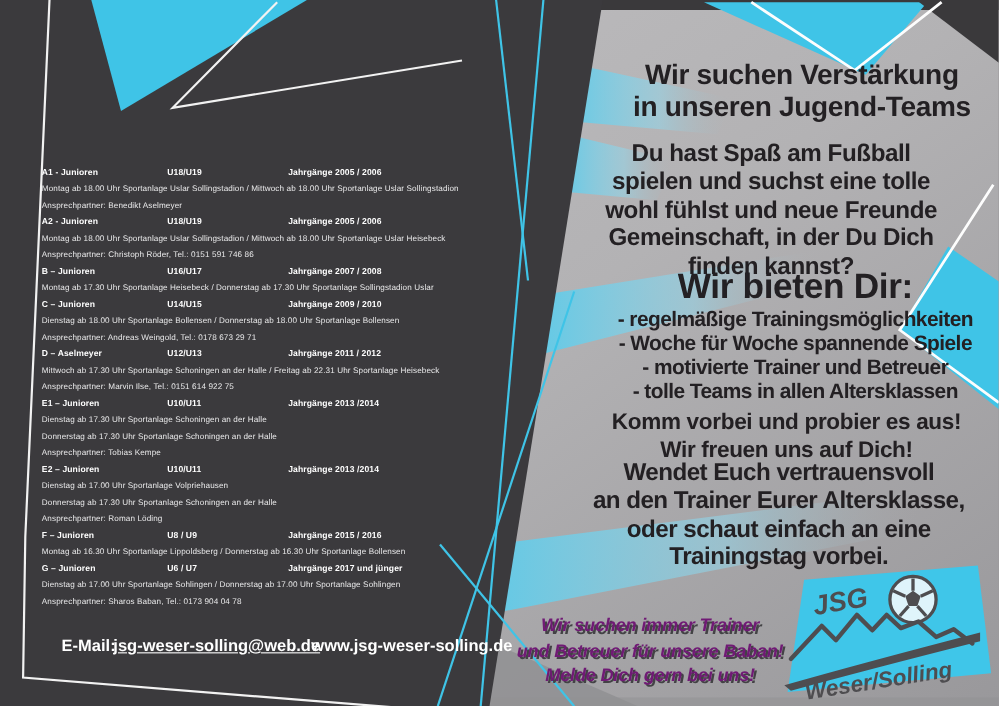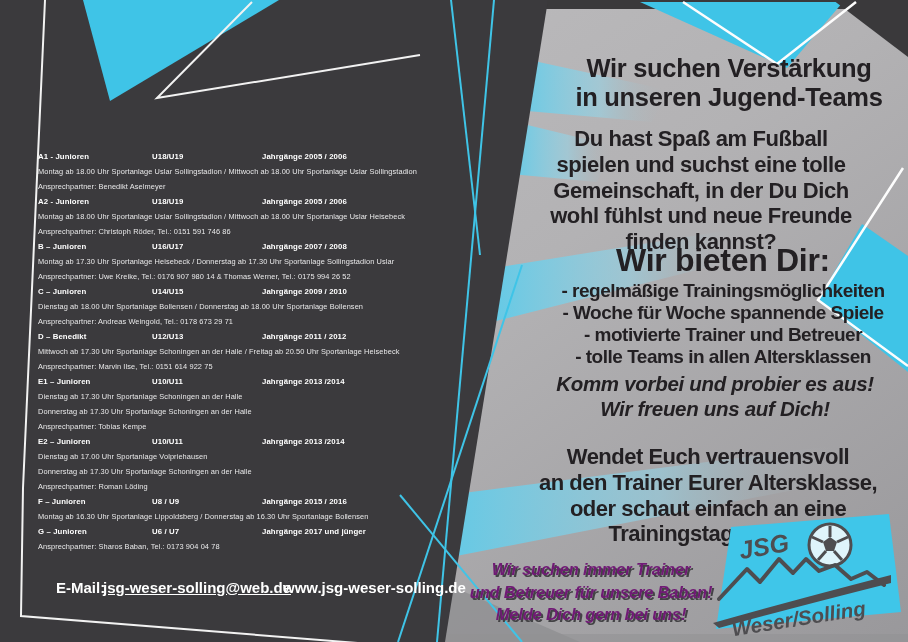--- a/index.html
+++ b/index.html
@@ -22,23 +22,23 @@
 
   
   .r-text{position:absolute;z-index:3;text-align:center;color:#232023;}
   .r-title{left:544px;top:54px;width:370px;font-size:25.5px;font-weight:bold;
            line-height:28.5px;letter-spacing:-0.3px;}
   .r-intro{left:516px;top:126px;width:370px;font-size:22px;font-weight:bold;
            line-height:25.8px;letter-spacing:-0.4px;}
   .r-offer-h{left:538px;top:242px;width:370px;font-size:32px;font-weight:bold;letter-spacing:-0.3px;}
   .r-offers{left:534px;top:280px;width:378px;font-size:19px;font-weight:bold;
             line-height:22px;letter-spacing:-0.5px;}
-  .r-cta{left:530px;top:372px;width:370px;font-size:20.5px;font-weight:bold;font-style:italic;
+  .r-cta{left:530px;top:372px;width:370px;font-size:20.5px;font-weight:bold;
          line-height:24.5px;letter-spacing:-0.3px;}
-  .r-contact{left:520px;top:444px;width:376px;font-size:22px;font-weight:bold;
+  .r-contact{left:520px;top:416px;width:376px;font-size:22px;font-weight:bold;
              line-height:25.8px;letter-spacing:-0.5px;}
   .r-trainer{left:455px;top:558px;width:272px;font-size:16.5px;font-weight:bold;font-style:italic;
              line-height:22.5px;letter-spacing:-0.2px;color:#701a75;
              text-shadow:2px 2px 0 #434245;}
   .logo-svg{position:absolute;left:703px;top:503px;z-index:4;}
 </style>
 </head>
 <body>
 
 <div class="canvas">
@@ -112,40 +112,39 @@
       <div class="trow">Ansprechpartner: Christoph Röder, Tel.: 0151 591 746 86</div>
     </div>
 
     <div>
       <div class="trow thead">
         <span class="c1">B – Junioren</span>
         <span class="c2">U16/U17</span>
         <span class="c3">Jahrgänge 2007 / 2008</span>
       </div>
       <div class="trow">Montag ab 17.30 Uhr Sportanlage Heisebeck / Donnerstag ab 17.30 Uhr Sportanlage Sollingstadion Uslar</div>
-      <div class="trow">Ansprechpartner: Uwe Kreike, Tel.: 0176 907 980 14  &amp;  Thomas Werner, Tel.: 0175 994 26 52</div>
     </div>
 
     <div>
       <div class="trow thead">
         <span class="c1">C – Junioren</span>
         <span class="c2">U14/U15</span>
         <span class="c3">Jahrgänge 2009 / 2010</span>
       </div>
       <div class="trow">Dienstag ab 18.00 Uhr Sportanlage Bollensen / Donnerstag ab 18.00 Uhr Sportanlage Bollensen</div>
       <div class="trow">Ansprechpartner: Andreas Weingold, Tel.: 0178 673 29 71</div>
     </div>
 
     <div>
       <div class="trow thead">
-        <span class="c1">D – Benedikt</span>
+        <span class="c1">D – Aselmeyer</span>
         <span class="c2">U12/U13</span>
         <span class="c3">Jahrgänge 2011 / 2012</span>
       </div>
-      <div class="trow">Mittwoch ab 17.30 Uhr Sportanlage Schoningen an der Halle / Freitag ab 20.50 Uhr Sportanlage Heisebeck</div>
+      <div class="trow">Mittwoch ab 17.30 Uhr Sportanlage Schoningen an der Halle / Freitag ab 22.31 Uhr Sportanlage Heisebeck</div>
       <div class="trow">Ansprechpartner: Marvin Ilse, Tel.: 0151 614 922 75</div>
     </div>
 
     <div>
       <div class="trow thead">
         <span class="c1">E1 – Junioren</span>
         <span class="c2">U10/U11</span>
         <span class="c3">Jahrgänge 2013 /2014</span>
       </div>
       <div class="trow">Dienstag ab 17.30 Uhr Sportanlage Schoningen an der Halle</div>
@@ -172,40 +171,41 @@
       </div>
       <div class="trow">Montag ab 16.30 Uhr Sportanlage Lippoldsberg / Donnerstag ab 16.30 Uhr Sportanlage Bollensen</div>
     </div>
 
     <div>
       <div class="trow thead">
         <span class="c1">G – Junioren</span>
         <span class="c2">U6 / U7</span>
         <span class="c3">Jahrgänge 2017 und jünger</span>
       </div>
+      <div class="trow">Dienstag ab 17.00 Uhr Sportanlage Sohlingen / Donnerstag ab 17.00 Uhr Sportanlage Sohlingen</div>
       <div class="trow">Ansprechpartner: Sharos Baban, Tel.: 0173 904 04 78</div>
     </div>
   </div>
 
   <div class="email-row">
     <span class="e1">E-Mail:</span>
     <span class="e2">jsg-weser-solling@web.de</span>
     <span class="e3">www.jsg-weser-solling.de</span>
   </div>
 
   <div class="r-text r-title">
     <div>Wir suchen Verstärkung</div>
     <div>in unseren Jugend-Teams</div>
   </div>
 
   <div class="r-text r-intro">
     <div>Du hast Spaß am Fußball</div>
     <div>spielen und suchst eine tolle</div>
+    <div>wohl fühlst und neue Freunde</div>
     <div>Gemeinschaft, in der Du Dich</div>
-    <div>wohl fühlst und neue Freunde</div>
     <div>finden kannst?</div>
   </div>
 
   <div class="r-text r-offer-h">Wir bieten Dir:</div>
 
   <div class="r-text r-offers">
     <div>- regelmäßige Trainingsmöglichkeiten</div>
     <div>- Woche für Woche spannende Spiele</div>
     <div>- motivierte Trainer und Betreuer</div>
     <div>- tolle Teams in allen Altersklassen</div>

